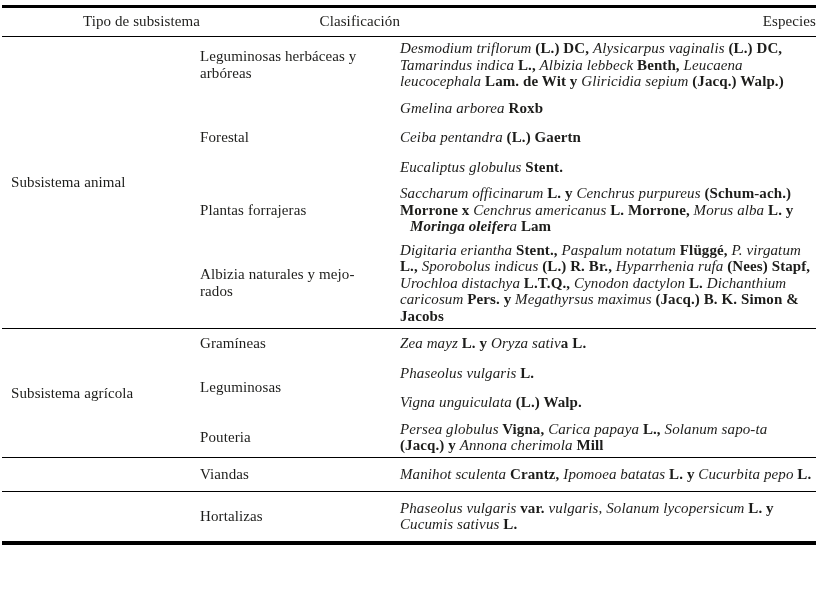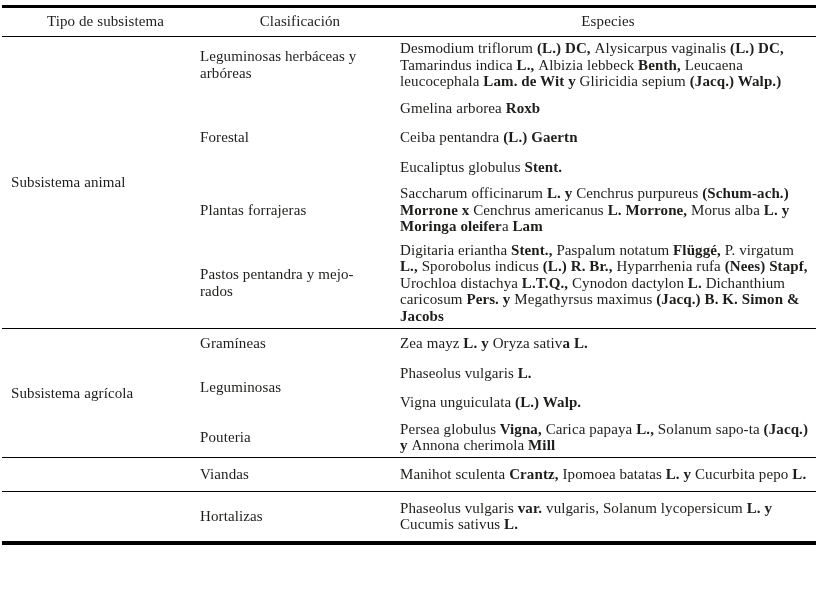--- a/index.html
+++ b/index.html
@@ -18,41 +18,41 @@
     font-size: 15px;
     line-height: 16.5px;
     letter-spacing: 0.1px;
   }
   col.c1 { width: 198px; }
   col.c2 { width: 200px; }
   col.c3 { width: 416px; }
 
   thead th {
     font-weight: normal;
-    text-align: center;
+    text-align: right;
     vertical-align: middle;
     padding: 5px 0 6px 0;
     border-top: 3px solid #000000;
     border-bottom: 1.5px solid #000000;
   }
   thead th.c1 { padding-left: 9px; }
 
   tbody.sec { border-bottom: 1.5px solid #000000; }
   tbody.sec:last-of-type { border-bottom: 4px solid #000000; }
 
   td { vertical-align: middle; }
   td.tipo { padding-left: 9px; padding-right: 8px; }
   td.clasif { padding-right: 16px; }
   td.esp { padding: 3.5px 2px 3.5px 0; }
   tr.row-single td.esp { padding-top: 6.5px; padding-bottom: 6.5px; }
   tbody.sec-loose td.esp { padding-top: 8px; padding-bottom: 8px; }
 
   .seg-r { font-style: normal; font-weight: bold; }
-  .seg-i { font-weight: normal; }
-  .seg-bi { font-weight: 700; }
+  .seg-i { font-style: italic; font-weight: normal; }
+  .seg-bi { font-style: italic; font-weight: 700; margin-left: 10px; }
 </style>
 </head>
 <body>
 
 <table class="species-table">
   <colgroup>
     <col class="c1">
       <col class="c2">
       <col class="c3">
   </colgroup>
@@ -78,21 +78,21 @@
       <td class="esp"><span class="seg-i">Ceiba pentandra</span><span class="seg-r"> (L.) Gaertn</span></td>
     </tr>
     <tr class="row-single">
       <td class="esp"><span class="seg-i">Eucaliptus globulus</span><span class="seg-r"> Stent.</span></td>
     </tr>
     <tr>
       <td class="clasif">Plantas forrajeras</td>
       <td class="esp"><span class="seg-i">Saccharum officinarum</span><span class="seg-r"> L. y </span><span class="seg-i">Cenchrus purpureus</span><span class="seg-r"> (Schum-ach.) Morrone x </span><span class="seg-i">Cenchrus americanus</span><span class="seg-r"> L. Morrone, </span><span class="seg-i">Morus alba</span><span class="seg-r"> L. y </span><span class="seg-bi">Moringa oleifer</span><span class="seg-i">a</span><span class="seg-r"> Lam</span></td>
     </tr>
     <tr>
-      <td class="clasif">Pastos pentandra y mejo-rados</td>
+      <td class="clasif">Albizia naturales y mejo-rados</td>
       <td class="esp"><span class="seg-i">Digitaria eriantha</span><span class="seg-r"> Stent., </span><span class="seg-i">Paspalum notatum</span><span class="seg-r"> Flüggé, </span><span class="seg-i">P. virgatum</span><span class="seg-r"> L., </span><span class="seg-i">Sporobolus indicus</span><span class="seg-r"> (L.) R. Br., </span><span class="seg-i">Hyparrhenia rufa</span><span class="seg-r"> (Nees) Stapf, </span><span class="seg-i">Urochloa distachya</span><span class="seg-r"> L.T.Q., </span><span class="seg-i">Cynodon dactylon</span><span class="seg-r"> L. </span><span class="seg-i">Dichanthium caricosum</span><span class="seg-r"> Pers. y </span><span class="seg-i">Megathyrsus maximus</span><span class="seg-r"> (Jacq.) B. K. Simon &amp; Jacobs</span></td>
     </tr>
   </tbody>
 
   <tbody class="sec">
     <tr class="row-single">
       <td class="tipo" rowspan="4">Subsistema agrícola</td>
       <td class="clasif">Gramíneas</td>
       <td class="esp"><span class="seg-i">Zea mayz</span><span class="seg-r"> L. y </span><span class="seg-i">Oryza sativ</span><span class="seg-r">a L.</span></td>
     </tr>

